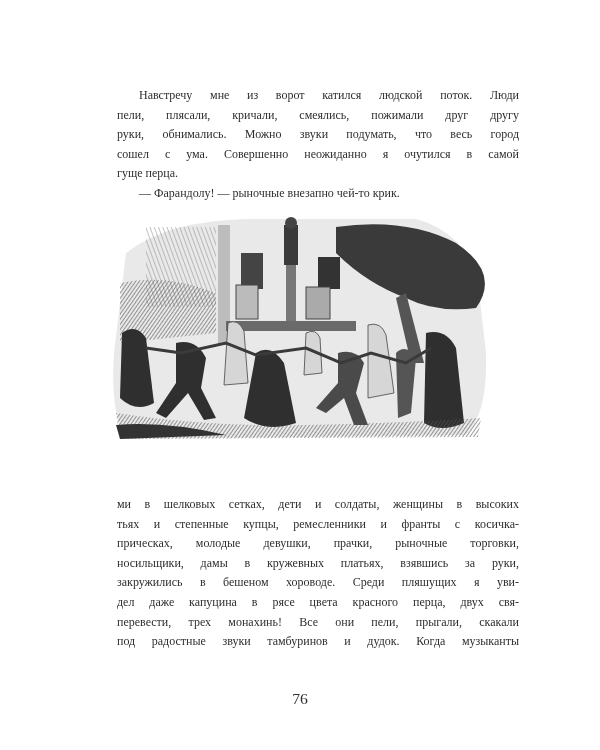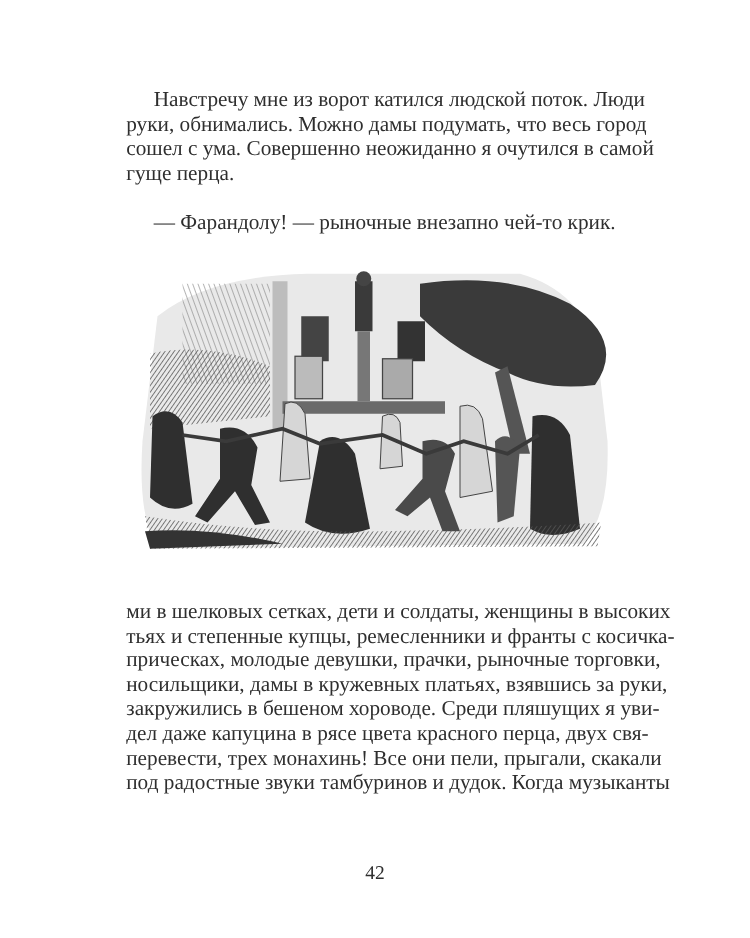--- a/index.html
+++ b/index.html
@@ -1,36 +1,37 @@
 <!DOCTYPE html>
 <html><head>
 <meta charset="utf-8">
 <style>
   html, body { margin:0; padding:0; background:#ffffff; }
   body { width:600px; height:750px; position:relative; overflow:hidden;
          font-family:"Liberation Serif","DejaVu Serif",serif; color:#2e2e2e; }
-  .para { position:absolute; left:101px; width:402px; font-size:17px; line-height:19.6px; margin:0; }
+  .para { position:absolute; left:101px; width:402px; font-size:12px; line-height:19.6px; margin:16px; }
   .line { display:block; white-space:nowrap; text-align:justify; text-align-last:justify; height:19.6px; }
   .line.last { text-align-last:left; }
   .line.indent { padding-left:22px; }
   #p1 { top:70px; }
   #p2 { top:168px; }
   #p3 { top:479px; }
   .illustration { position:absolute; left:106px; top:213px; width:386px; height:232px; }
   .illustration svg { width:100%; height:100%; display:block; }
   .page-number { position:absolute; top:690px; left:0; width:600px; text-align:center; font-size:15.6px; }
 </style>
 </head>
 <body>
 
 <div>
 
   <p class="para" id="p1">
     <span class="line indent">Навстречу мне из ворот катился людской поток. Люди</span>
-    <span class="line">руки, обнимались. Можно дамы подумать, что весь город</span>
+    <span class="line">пели, плясали, кричали, смеялись, пожимали друг другу</span>
+    <span class="line">руки, обнимались. Можно звуки подумать, что весь город</span>
     <span class="line">сошел с ума. Совершенно неожиданно я очутился в самой</span>
     <span class="line last">гуще перца.</span>
   </p>
 
   <p class="para" id="p2">
     <span class="line indent last">— Фарандолу! — рыночные внезапно чей-то крик.</span>
   </p>
 
   <div class="illustration">
     <svg viewBox="0 0 386 232" preserveAspectRatio="none">
@@ -88,14 +89,14 @@
     <span class="line">ми в шелковых сетках, дети и солдаты, женщины в высоких</span>
     <span class="line">тьях и степенные купцы, ремесленники и франты с косичка-</span>
     <span class="line">прическах, молодые девушки, прачки, рыночные торговки,</span>
     <span class="line">носильщики, дамы в кружевных платьях, взявшись за руки,</span>
     <span class="line">закружились в бешеном хороводе. Среди пляшущих я уви-</span>
     <span class="line">дел даже капуцина в рясе цвета красного перца, двух свя-</span>
     <span class="line">перевести, трех монахинь! Все они пели, прыгали, скакали</span>
     <span class="line">под радостные звуки тамбуринов и дудок. Когда музыканты</span>
   </p>
 
-  <div class="page-number">42</div>
+  <div class="page-number">76</div>
 </div>
 
 </body></html>

